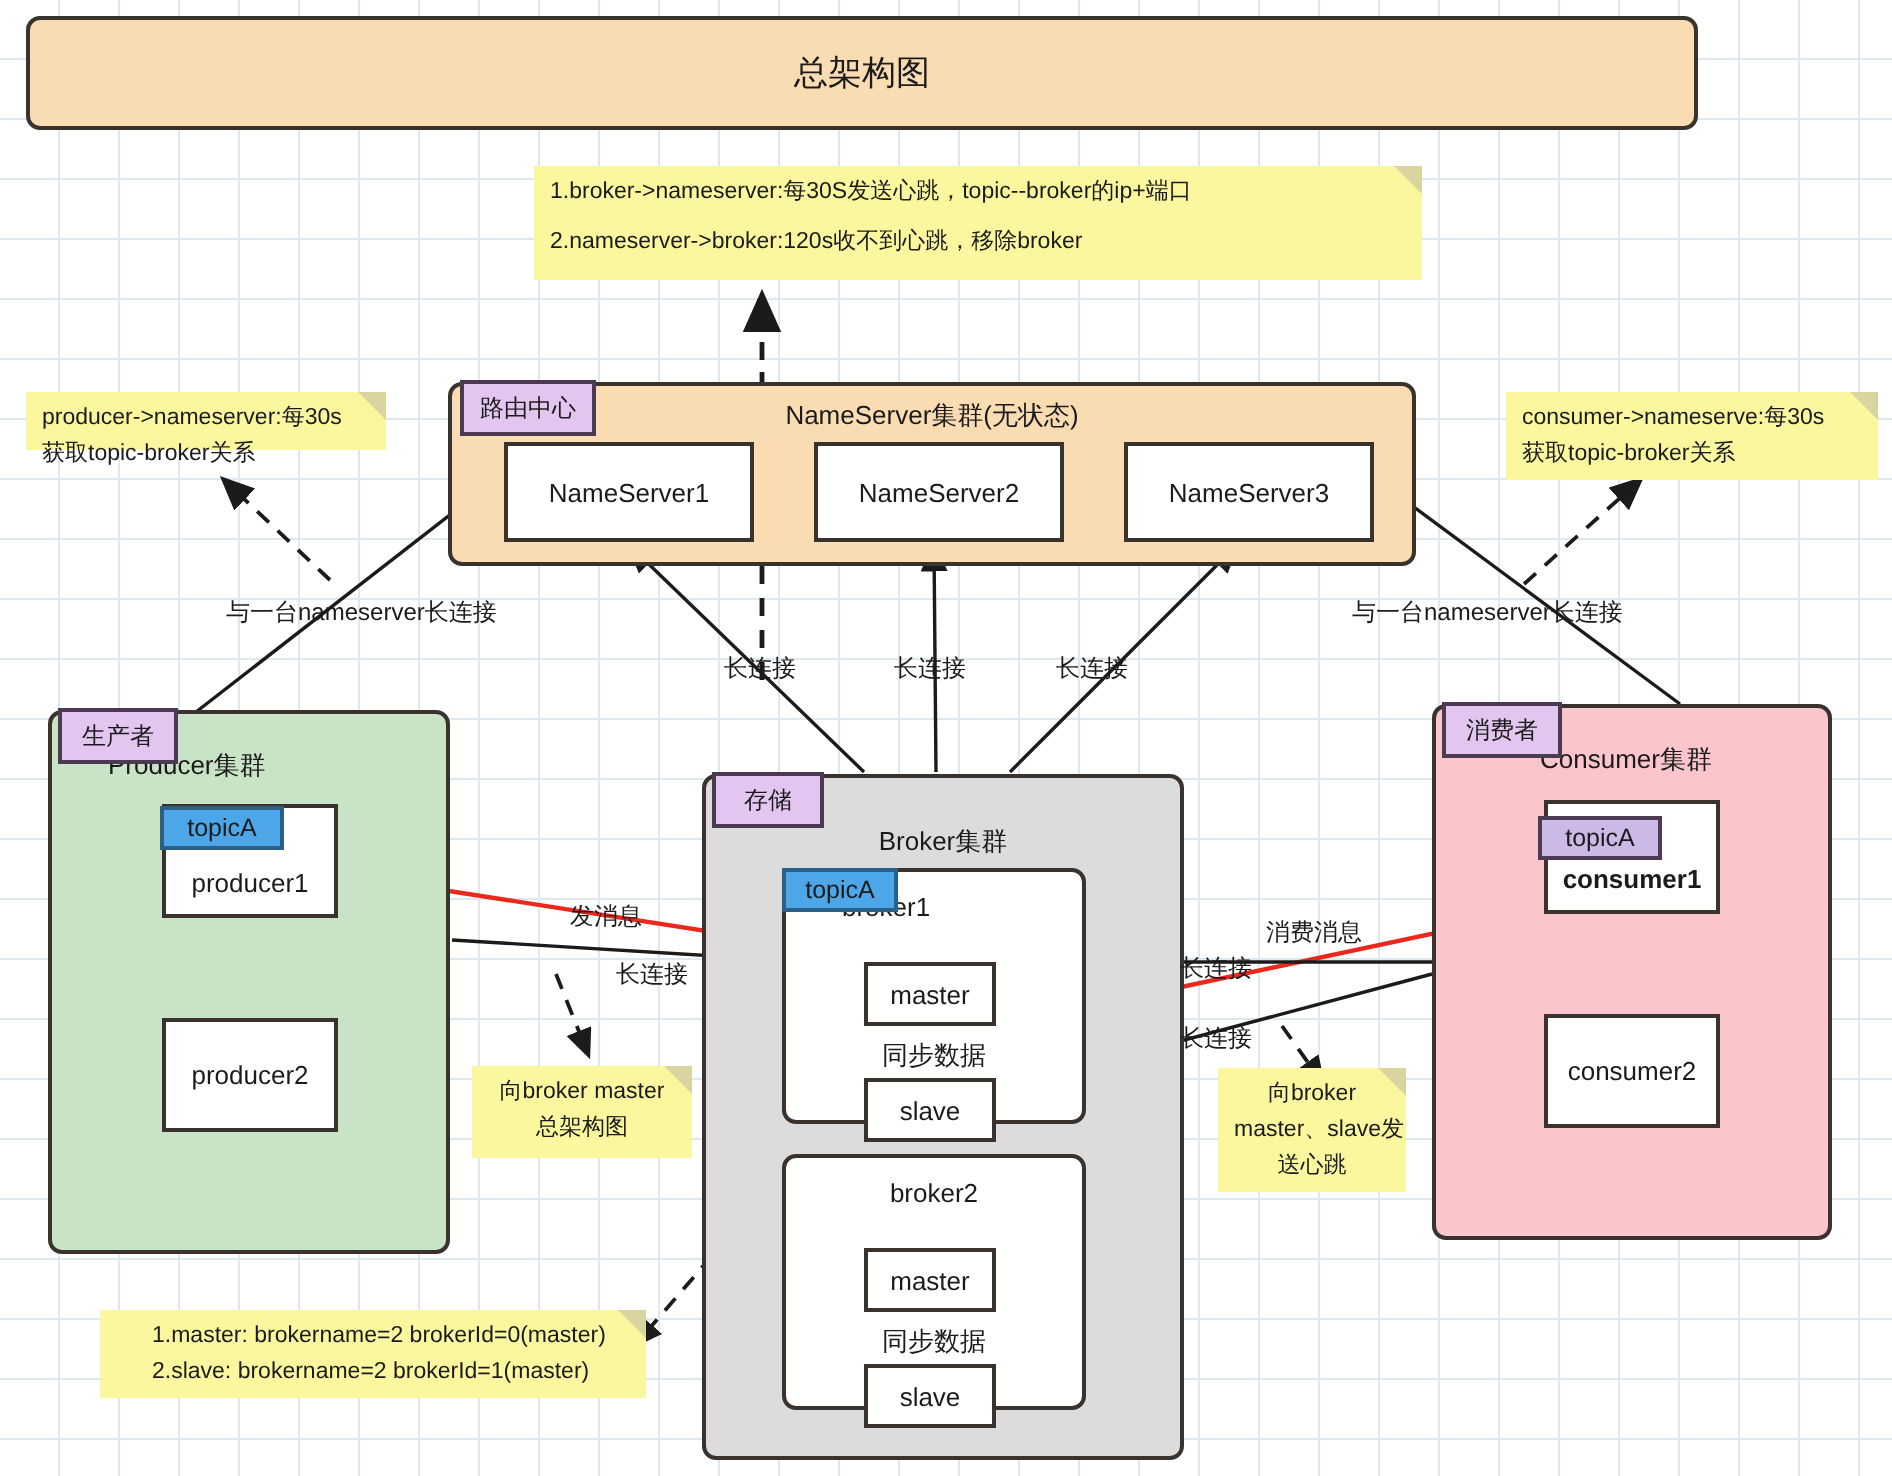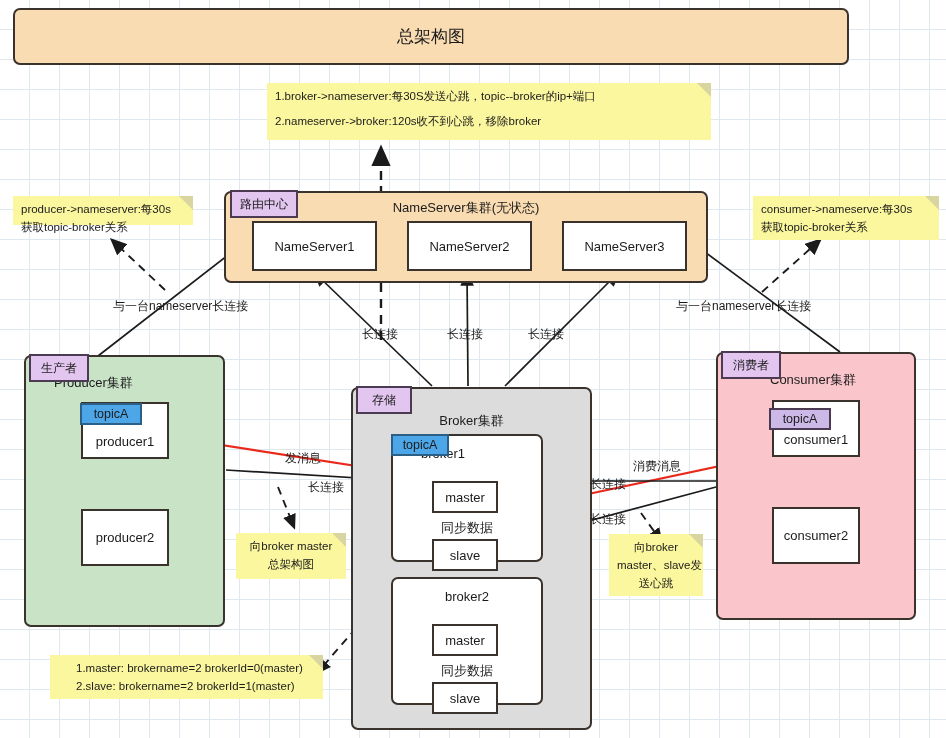--- a/index.html
+++ b/index.html
@@ -278,21 +278,21 @@
   <div class="corner-tag" style="left:356px; top:386px; width:52px; height:24px;">
     <span>存储</span>
   </div>
   <div class="topic-tag topic-blue" style="left:391px; top:434px; width:58px; height:22px;">
     <span>topicA</span>
   </div>
 
   <div class="node cluster consumer-cluster">
     <div class="cluster-title" style="top:17px; left:52px; right:auto; text-align:left;">Consumer集群</div>
     <div class="white-box" style="left:54px; top:46px; width:88px; height:57px;">
-      <span class="inner-label" style="top:30px;">consumer1</span>
+      <span class="inner-label" style="top:30px;font-weight:bold;">consumer1</span>
     </div>
     <div class="white-box" style="left:54px; top:153px; width:88px; height:57px;">
       <span>consumer2</span>
     </div>
   </div>
   <div class="corner-tag" style="left:721px; top:351px; width:56px; height:24px;">
     <span>消费者</span>
   </div>
   <div class="topic-tag topic-purple" style="left:769px; top:408px; width:62px; height:22px;">
     <span>topicA</span>

